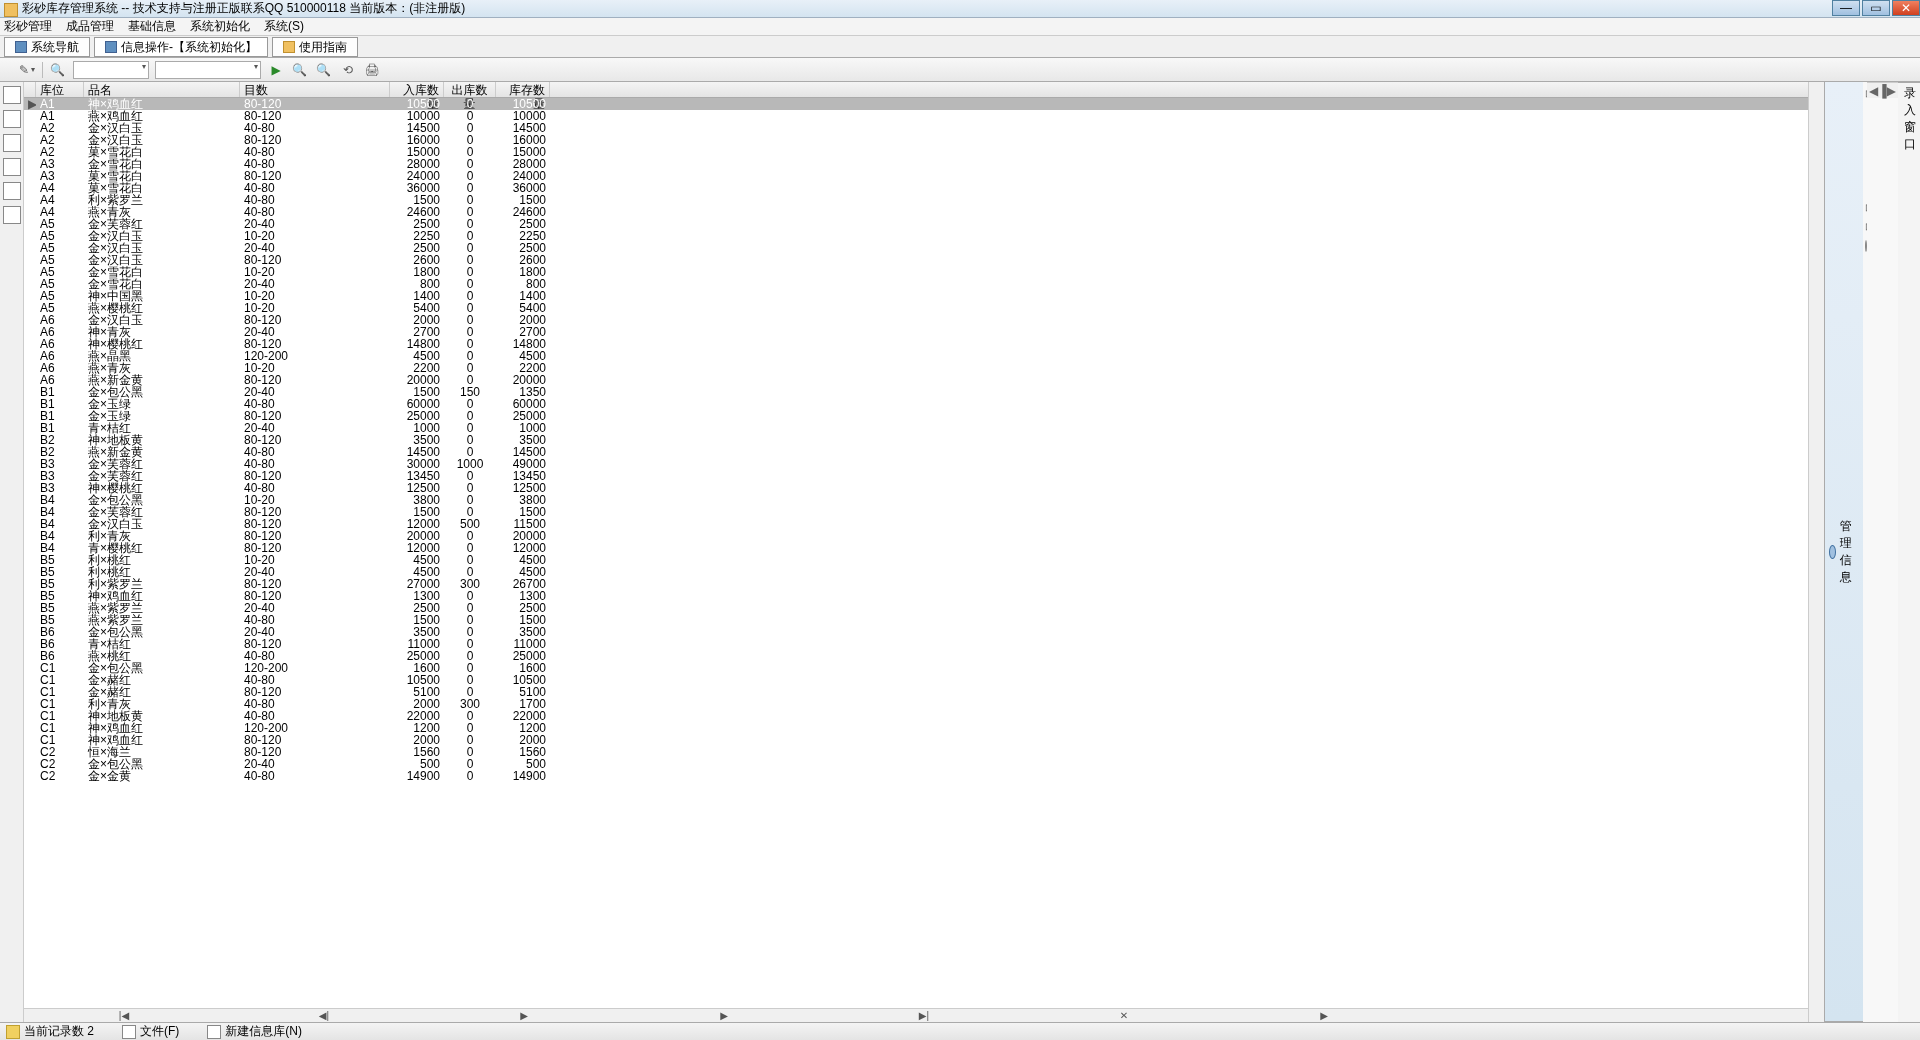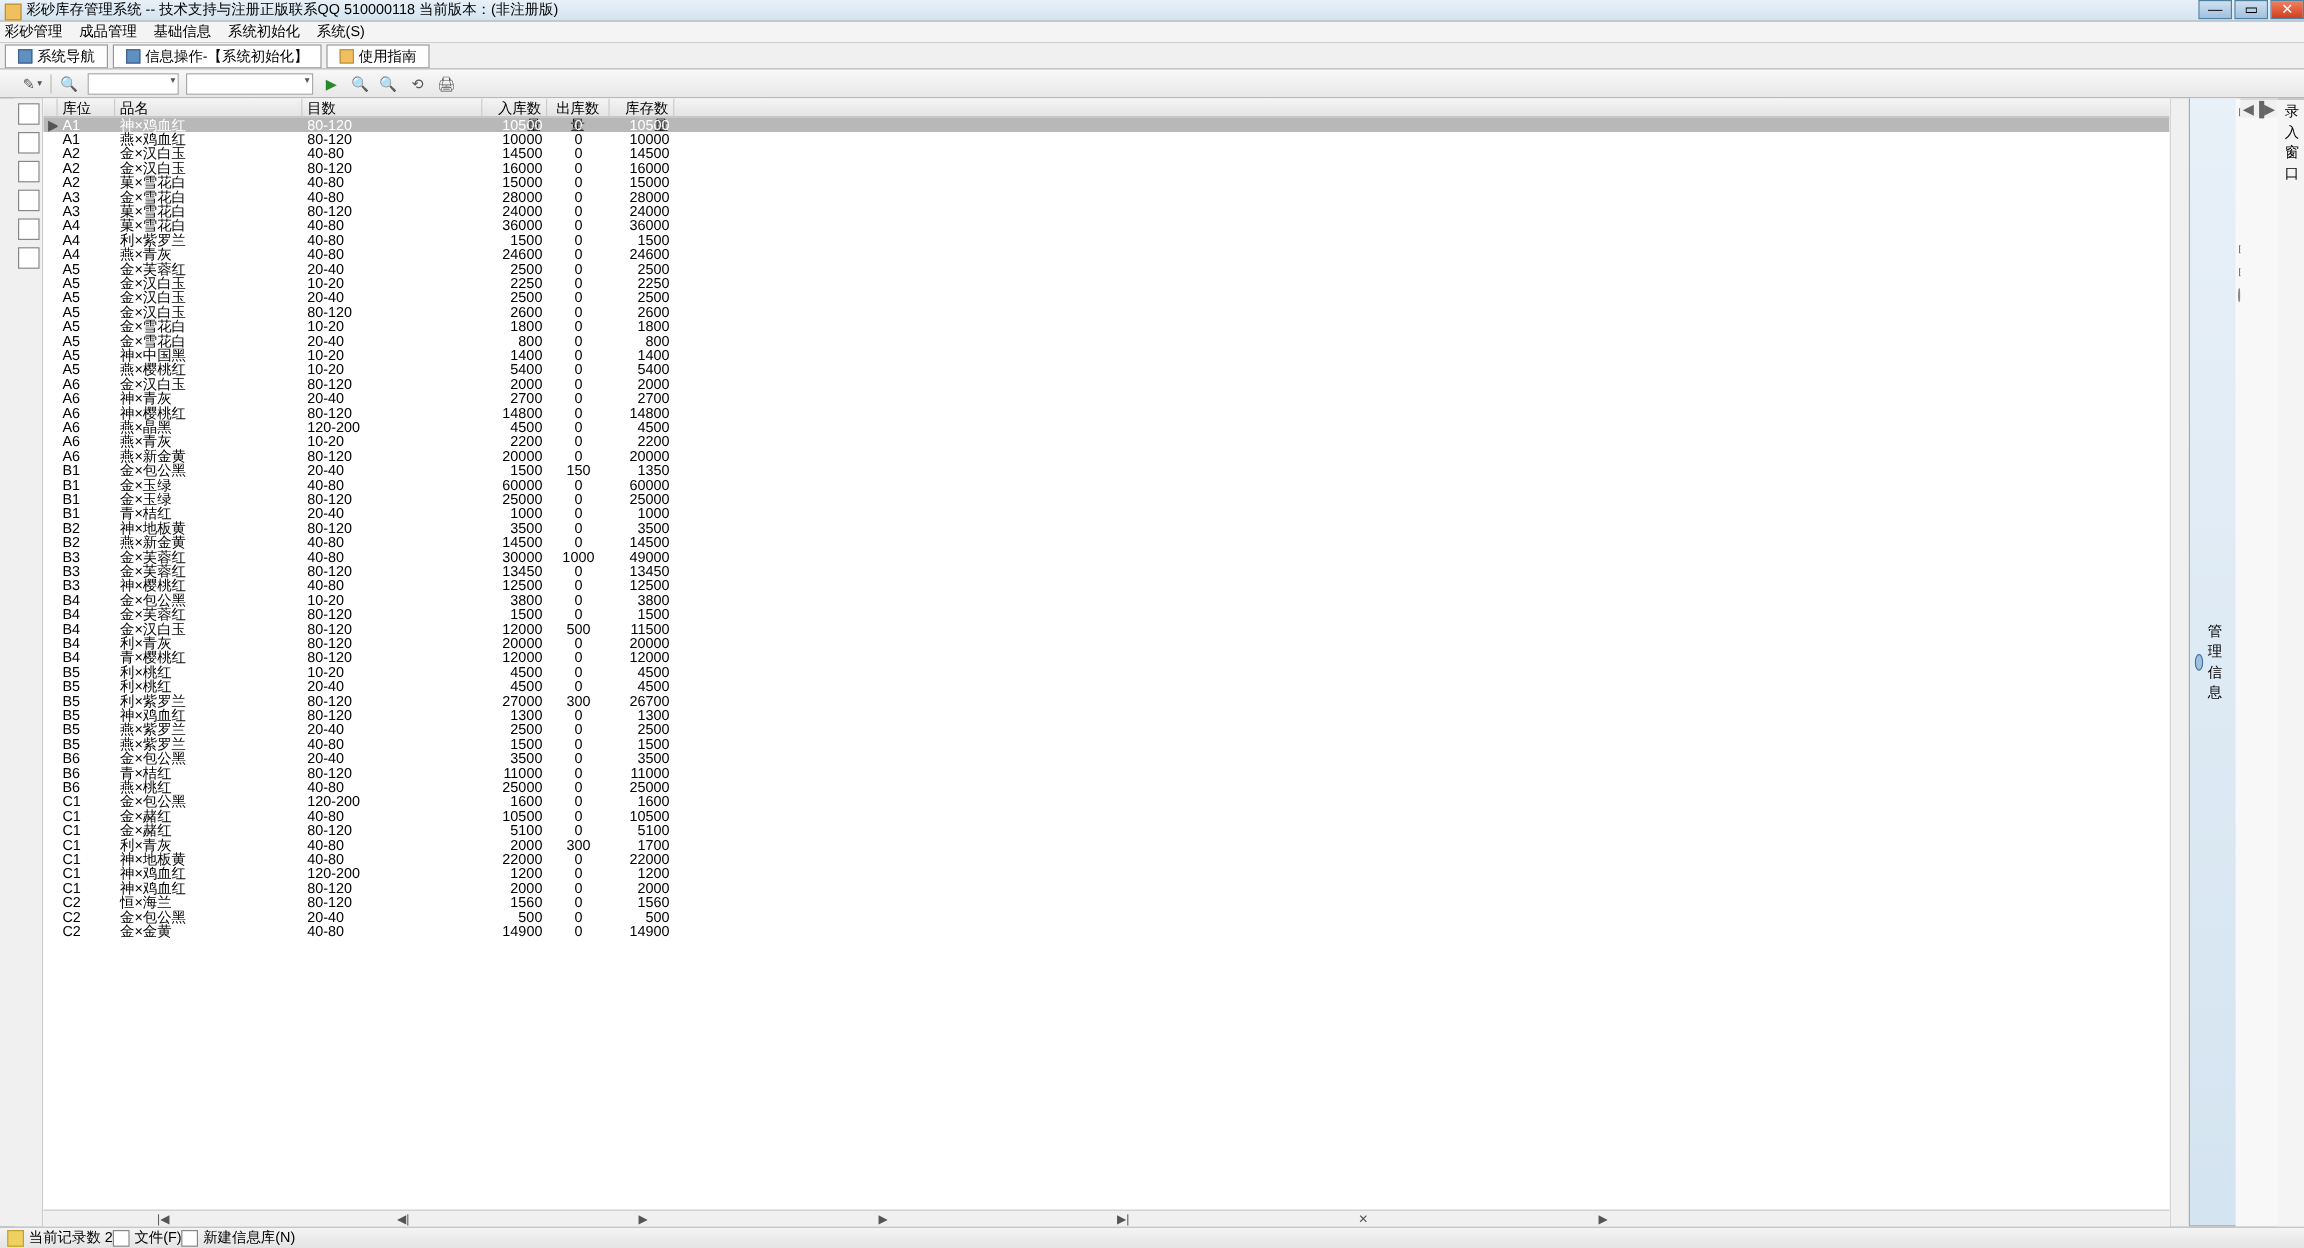--- a/index.html
+++ b/index.html
@@ -29,21 +29,21 @@
 .tool-btn { width: 18px; height: 18px; display: flex; align-items: center; justify-content: center; cursor: pointer; color: #555; }
 .tool-btn.dd::after { content: "▾"; font-size: 8px; margin-left: 2px; }
 .tool-sep { width: 1px; height: 16px; background: #bbb; }
 .tool-combo { height: 18px; border: 1px solid #aaa; background: #fff; }
 .tool-combo.small { width: 76px; }
 .tool-combo.large { width: 106px; }
 .tool-combo::after { content: "▾"; float: right; margin-right: 2px; font-size: 8px; color: #555; }
 .tool-play { color: #2a8a2a; }
 
 
-.main-area { display: flex; height: calc(1040px - 18px - 18px - 22px - 24px - 18px); padding-left: 12px; }
+.main-area { display: flex; height: calc(1040px - 18px - 18px - 22px - 24px - 18px); }
 
 
 .left-strip { width: 24px; background: #f0f0f0; border-right: 1px solid #ccc; display: flex; flex-direction: column; align-items: center; padding-top: 4px; gap: 6px; }
 .left-strip div { width: 18px; height: 18px; border: 1px solid #888; background: #fff; cursor: pointer; }
 
 
 .grid-wrap { flex: 1; background: #fff; position: relative; overflow: hidden; }
 .grid-header { display: flex; background: linear-gradient(#f4f4f4,#e4e4e4); border-bottom: 1px solid #aaa; height: 16px; }
 .grid-header div { border-right: 1px solid #ccc; padding: 1px 4px; line-height: 14px; }
 .col-loc { width: 48px; }
@@ -75,21 +75,21 @@
 .tree-item .ticon { width: 14px; height: 12px; margin-right: 2px; }
 .ticon.folder { background: #f0d060; border: 1px solid #c0a030; }
 .ticon.mag { border: 1px solid #888; border-radius: 50%; position: relative; }
 .tree-item.l1 { padding-left: 0px; }
 .tree-item.l2 { padding-left: 14px; }
 .right-hscroll { height: 16px; background: #f0f0f0; border-top: 1px solid #ccc; display: flex; align-items: center; justify-content: space-between; padding: 0 2px; font-size: 9px; color: #666; }
 .right-section { border-top: 1px solid #aaa; padding: 2px 6px; background: #f4f4f4; cursor: pointer; }
 .right-section.selected { background: #4060a0; color: #fff; }
 
 
-.status-bar { height: 18px; background: linear-gradient(#f4f4f4,#e4e4e4); border-top: 1px solid #aaa; display: flex; align-items: center; padding-left: 6px; }
+.status-bar { height: 18px; background: linear-gradient(#f4f4f4,#e4e4e4); border-top: 1px solid #aaa; display: flex; align-items: center; padding-left: 6px; gap: 28px; }
 .status-bar .sicon { width: 14px; height: 14px; border: 1px solid #c0a030; background: #f0d060; margin-right: 4px; display: inline-block; vertical-align: middle; }
 .status-bar .sicon.doc { background: #fff; border-color: #888; }
 </style>
 </head>
 <body>
 
 <div class="title-bar">
   <div class="icon"></div>
   <span class="title-text">彩砂库存管理系统 -- 技术支持与注册正版联系QQ 510000118    当前版本：(非注册版)</span>
   <div class="win-controls">

